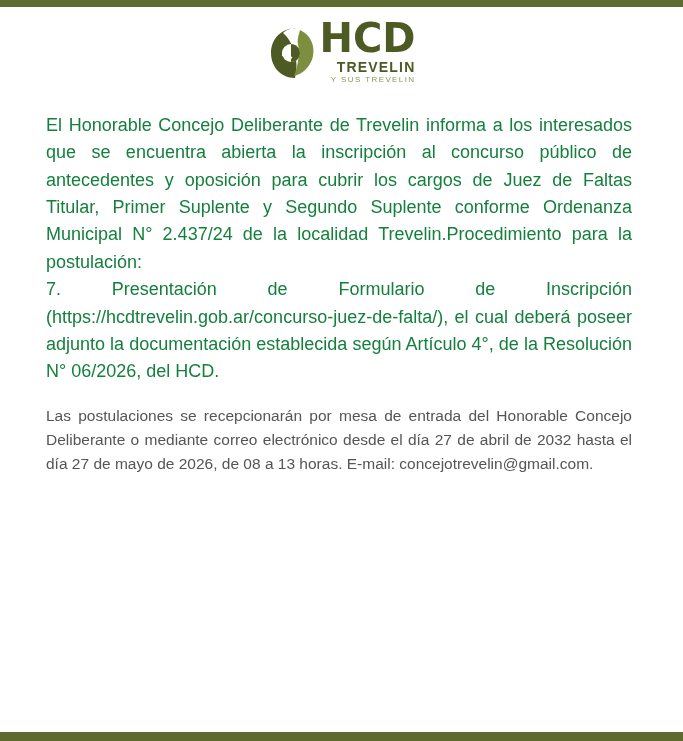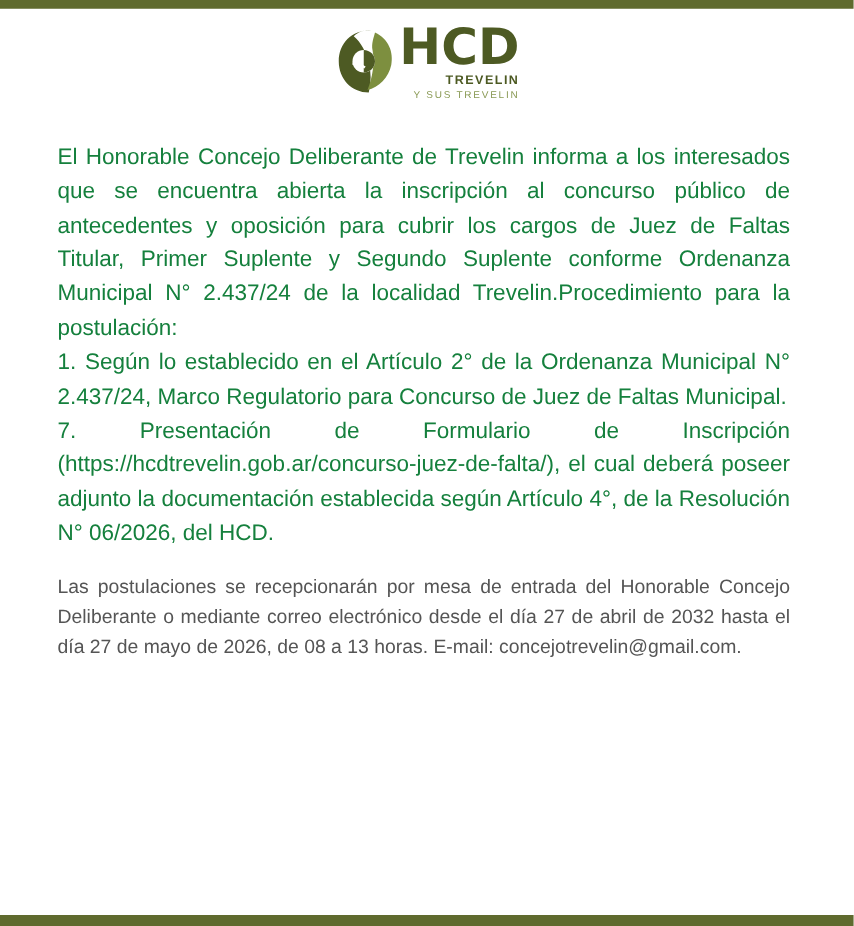--- a/index.html
+++ b/index.html
@@ -67,21 +67,21 @@
     line-height: 1;
   }
   .logo-hcd {
     font-family: "DejaVu Sans", sans-serif;
     font-size: 40px;
     font-weight: bold;
     color: #4d5a23;
     letter-spacing: 0px;
   }
   .logo-sub1 {
-    font-size: 10px;
+    font-size: 14px;
     font-weight: bold;
     color: #4d5a23;
     letter-spacing: 1.2px;
     margin-top: 2px;
   }
   .logo-sub2 {
     font-size: 8px;
     color: #8a9a55;
     letter-spacing: 1.4px;
     margin-top: 2px;
@@ -152,21 +152,20 @@
           <span class="logo-sub2">Y SUS TREVELIN</span>
         </span>
       </div>
     </div>
   </div>
 
   <div class="content">
 
 
     <p class="body-par">El Honorable Concejo Deliberante de Trevelin informa a los interesados que se encuentra abierta la inscripción al concurso público de antecedentes y oposición para cubrir los cargos de Juez de Faltas Titular, Primer Suplente y Segundo Suplente conforme Ordenanza Municipal N° 2.437/24 de la localidad Trevelin.Procedimiento para la postulación:</p>
-    <p class="body-par">1. Según lo establecido en el Artículo 2° de la Ordenanza Municipal N° 2.437/24, Marco Regulatorio para Concurso de Juez de Faltas Municipal.</p>
     <p class="body-par">7. Presentación de Formulario de Inscripción (https://hcdtrevelin.gob.ar/concurso-juez-de-falta/), el cual deberá poseer adjunto la documentación establecida según Artículo 4°, de la Resolución N° 06/2026, del HCD.</p>
 
     <div class="spacer"></div>
 
     <p class="tail-par">Las postulaciones se recepcionarán por mesa de entrada del Honorable Concejo Deliberante o mediante correo electrónico desde el día 27 de abril de 2032 hasta el día 27 de mayo de 2026, de 08 a 13 horas. E-mail: concejotrevelin@gmail.com.</p>
 
   </div>
 
   <div class="bottom-rule"></div>
 

